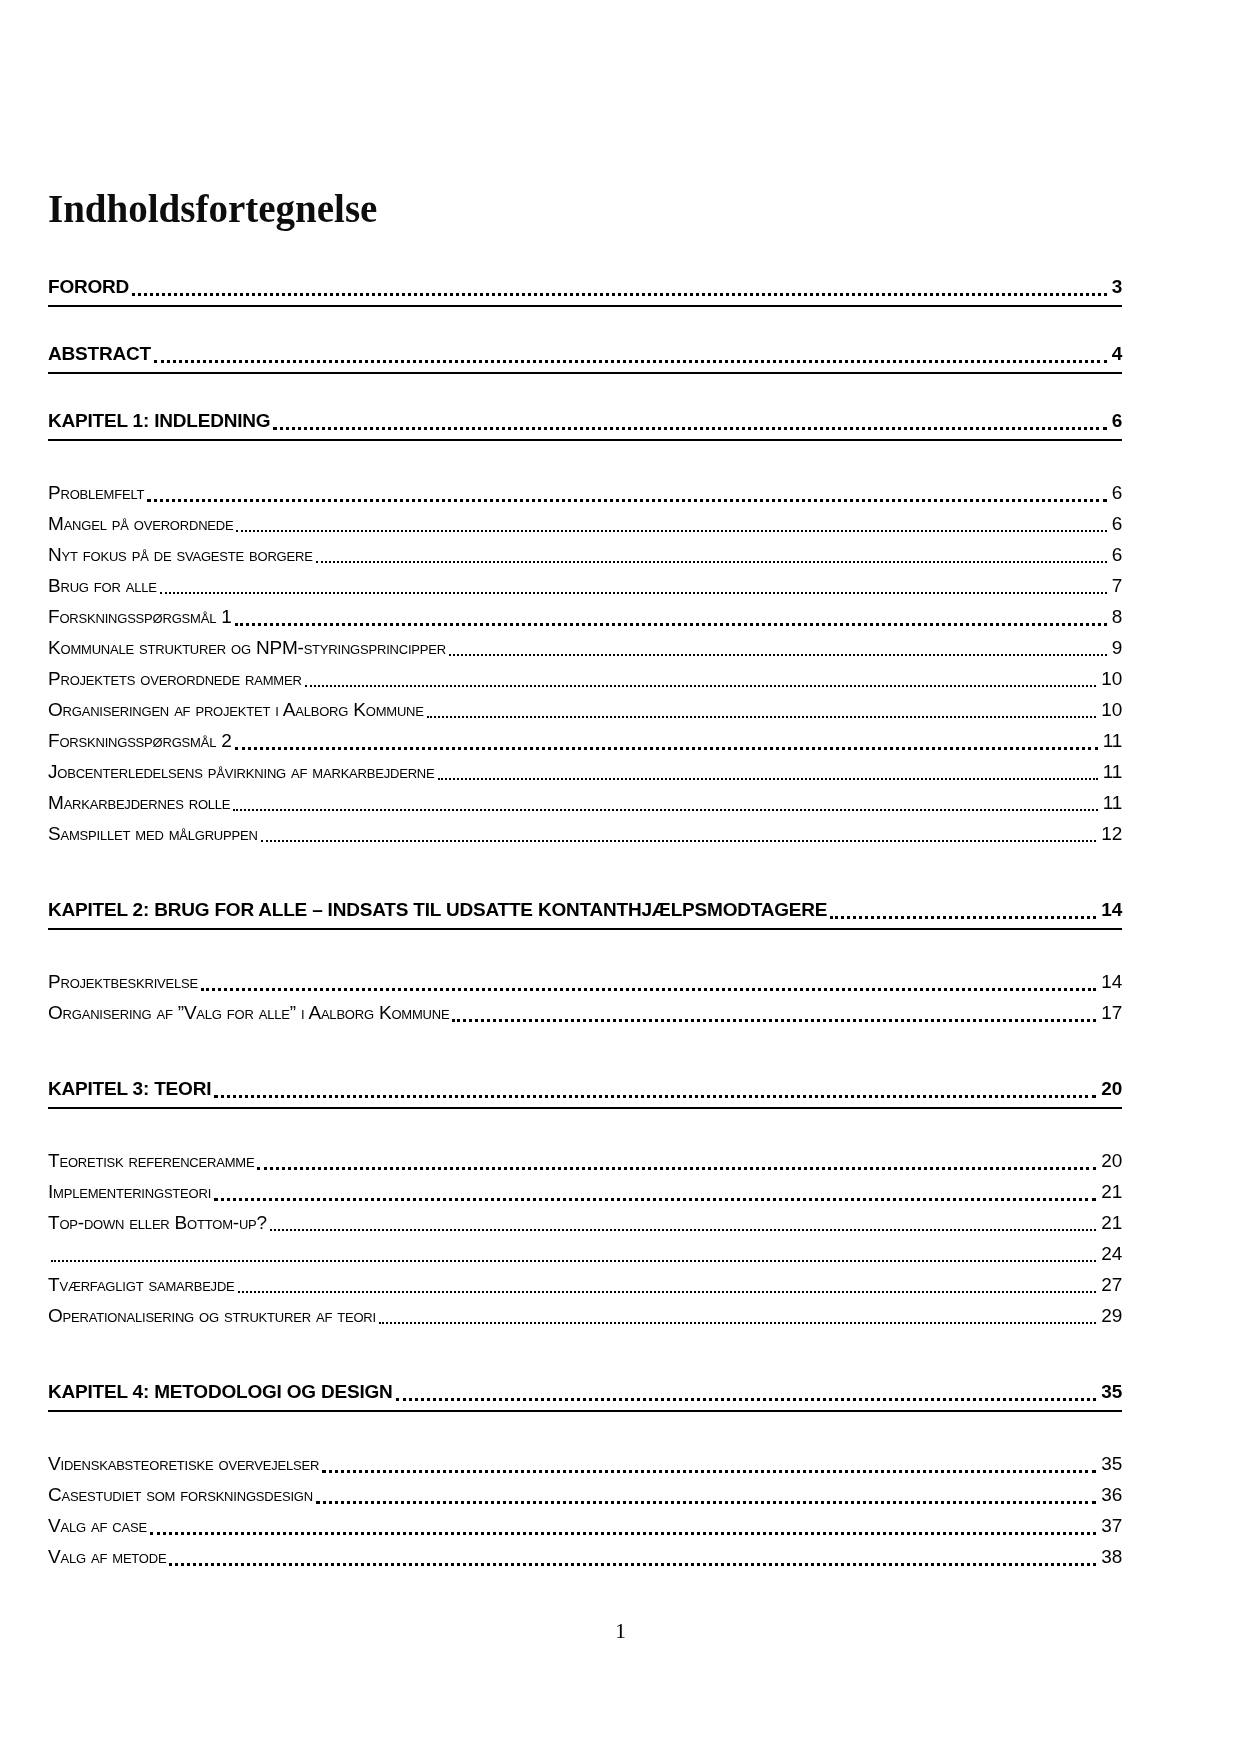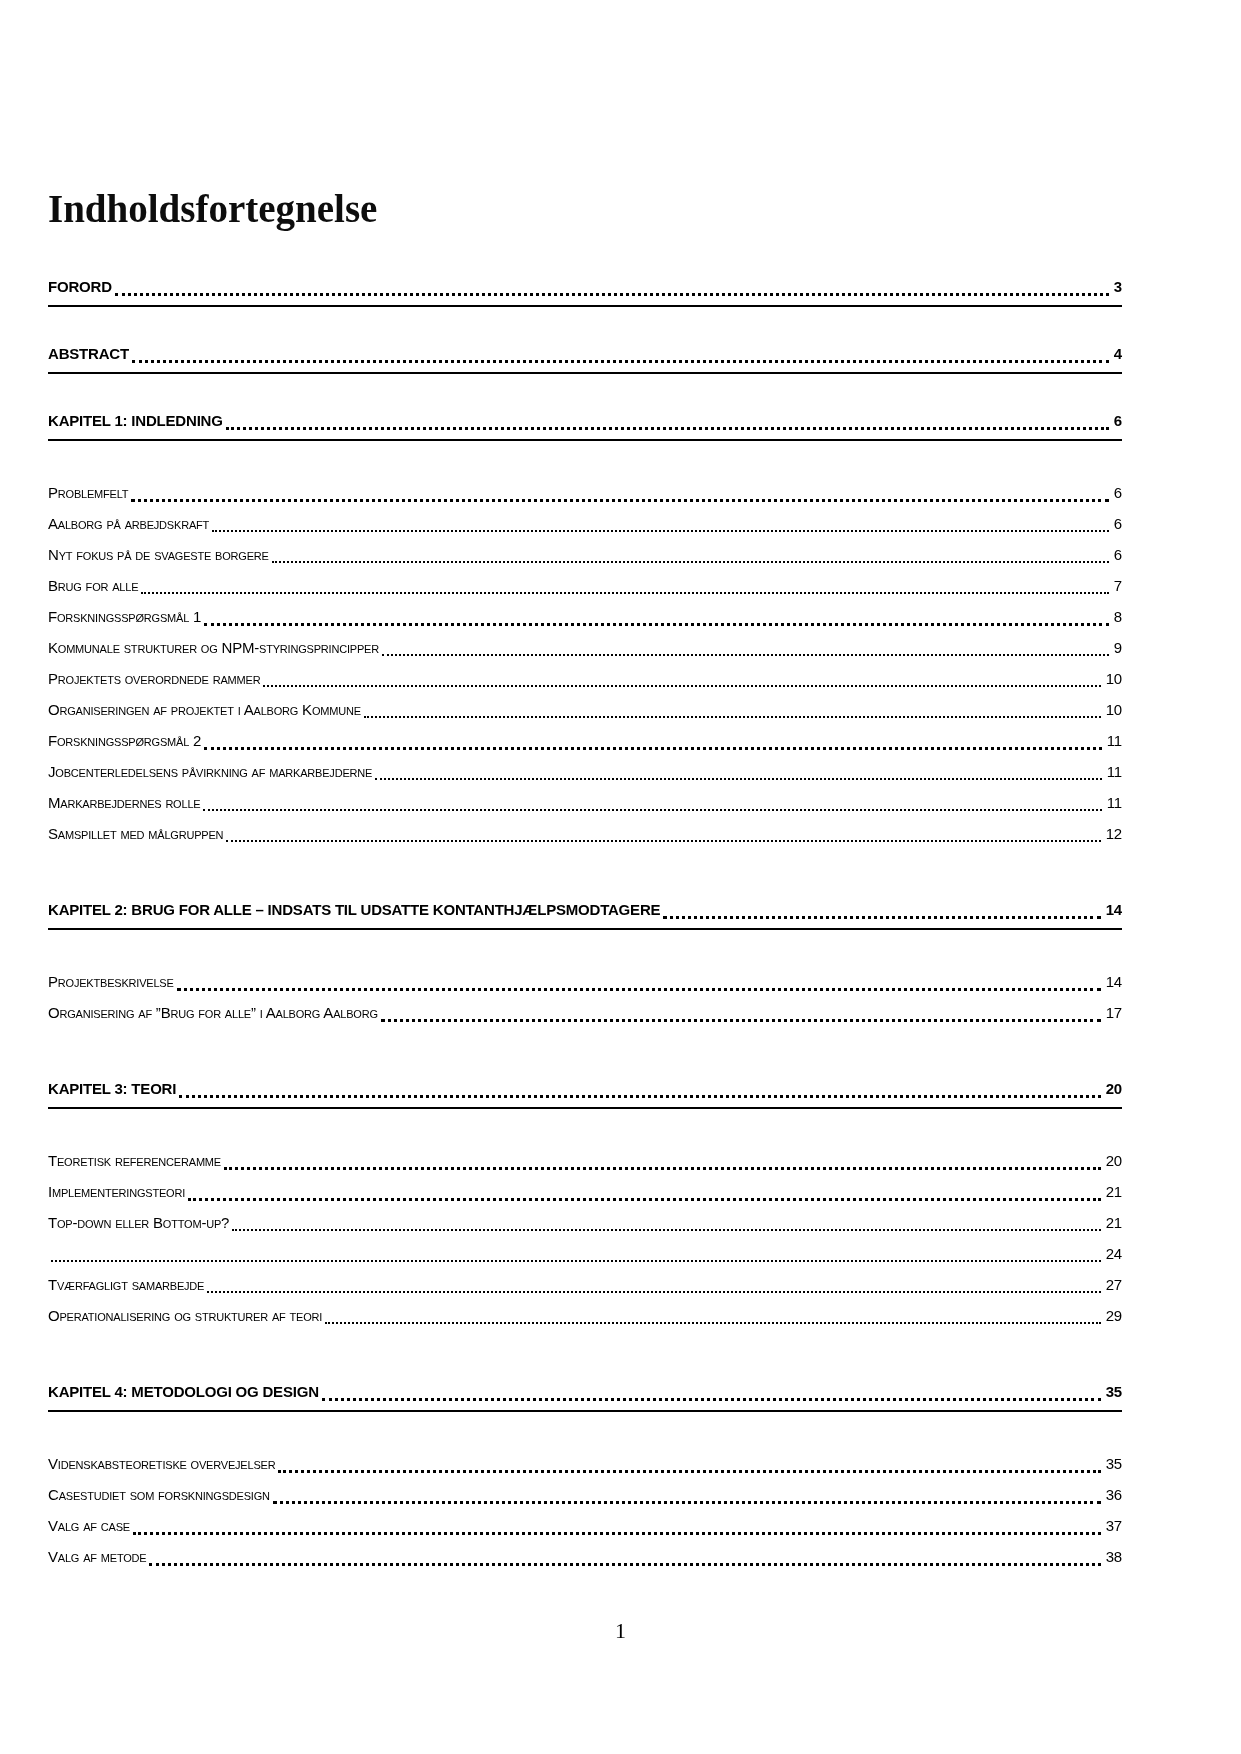--- a/index.html
+++ b/index.html
@@ -23,21 +23,21 @@
     font-weight: bold;
     font-size: 39px;
     line-height: 45px;
     margin: 0 0 42px 0;
     color: #0d0d0d;
   }
   .toc { display: block; }
   .row {
     display: flex;
     align-items: flex-end;
-    font-size: 15px;
+    font-size: 19px;
     line-height: 28px;
     letter-spacing: -0.2px;
   }
   .row .label { white-space: nowrap; }
   .row .dots {
     flex: 1 1 auto;
     min-width: 18px;
     margin: 0 5px 6px 3px;
     border-bottom: 2px dotted #000;
   }
@@ -103,21 +103,21 @@
         <span class="label">KAPITEL 1: INDLEDNING</span>
         <span class="dots"></span>
         <span class="page-num">6</span>
       </div>
       <div class="row lvl2">
         <span class="label">Problemfelt</span>
         <span class="dots"></span>
         <span class="page-num">6</span>
       </div>
       <div class="row lvl3">
-        <span class="label">Aalborg på arbejdskraft</span>
+        <span class="label">Mangel på overordnede</span>
         <span class="dots"></span>
         <span class="page-num">6</span>
       </div>
       <div class="row lvl3">
         <span class="label">Nyt fokus på de svageste borgere</span>
         <span class="dots"></span>
         <span class="page-num">6</span>
       </div>
       <div class="row lvl3">
         <span class="label">Brug for alle</span>
@@ -168,21 +168,21 @@
         <span class="label">KAPITEL 2: BRUG FOR ALLE – INDSATS TIL UDSATTE KONTANTHJÆLPSMODTAGERE</span>
         <span class="dots"></span>
         <span class="page-num">14</span>
       </div>
       <div class="row lvl2">
         <span class="label">Projektbeskrivelse</span>
         <span class="dots"></span>
         <span class="page-num">14</span>
       </div>
       <div class="row lvl2">
-        <span class="label">Organisering af ”Brug for alle” i Aalborg Aalborg</span>
+        <span class="label">Organisering af ”Valg for alle” i Aalborg Kommune</span>
         <span class="dots"></span>
         <span class="page-num">17</span>
       </div>
       <div class="row lvl1">
         <span class="label">KAPITEL 3: TEORI</span>
         <span class="dots"></span>
         <span class="page-num">20</span>
       </div>
       <div class="row lvl2">
         <span class="label">Teoretisk referenceramme</span>

